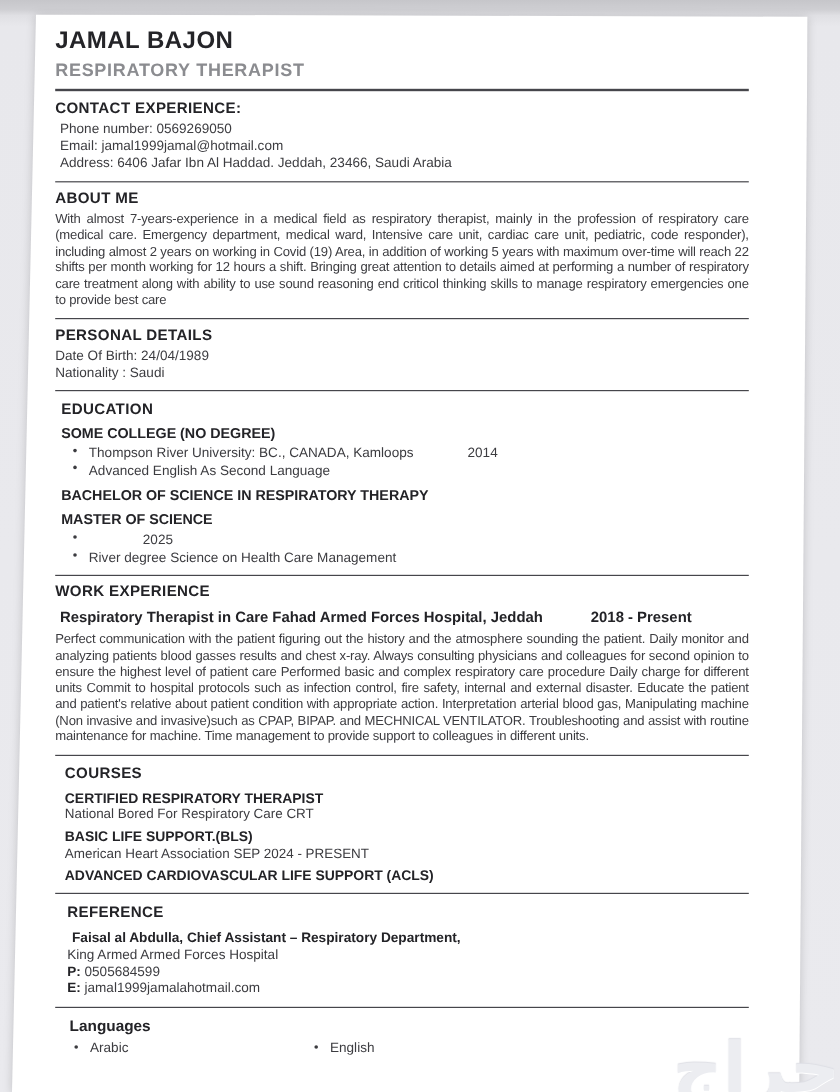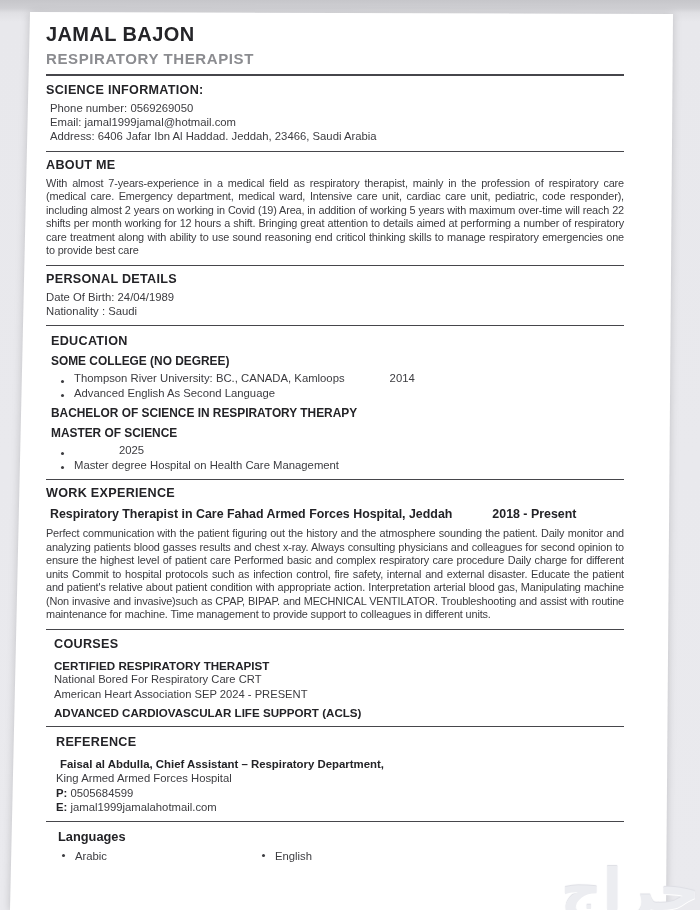--- a/index.html
+++ b/index.html
@@ -31,21 +31,21 @@
   .contact-lines { margin-top: 4px; padding-left: 4px; }
   .about-h { margin-top: 6px; }
   .about-body { margin-top: 5px; }
   .personal-h { margin-top: 6px; }
   .personal-lines { margin-top: 4px; }
 
   .edu-sec { padding-left: 5px; }
   .edu-h { margin-top: 8px; }
   .deg-title { margin-top: 6px; font-size: 11.9px; font-weight: bold; color: #232327; line-height: 14px; }
   .bullets { margin-top: 3px; padding-left: 10px; }
-  .bullet-row { display: flex; align-items: flex-end; font-size: 11.3px; line-height: 14.6px; }
+  .bullet-row { display: flex; align-items: center; font-size: 11.3px; line-height: 14.6px; }
   .dot { width: 3px; height: 3px; background: #3c3c40; border-radius: 50%; flex: 0 0 auto; margin-right: 10px; position: relative; top: -3px; }
   .bdate { margin-left: 45px; }
 
   .work-h { margin-top: 6px; }
   .job-row { margin-top: 7px; display: flex; align-items: baseline; font-size: 12.4px; font-weight: bold; color: #232327; line-height: 15px; padding-left: 4px; }
   .job-date { margin-left: 40px; }
   .work-body { margin-top: 5px; }
 
   .courses-sec { padding-left: 8px; }
   .courses-h { margin-top: 7px; }
@@ -77,21 +77,21 @@
 <body>
 
 <div class="page-wrap">
   <div class="page">
     <div class="content">
 
       <div class="name">JAMAL BAJON</div>
       <div class="subtitle">RESPIRATORY THERAPIST</div>
       <hr class="rule">
 
-      <div class="sec-h contact-h">SCIENCE INFORMATION:</div>
+      <div class="sec-h contact-h">CONTACT EXPERIENCE:</div>
       <div class="contact-lines">
         <div class="line">Phone number: 0569269050</div>
         <div class="line">Email: jamal1999jamal@hotmail.com</div>
         <div class="line">Address: 6406 Jafar Ibn Al Haddad. Jeddah, 23466, Saudi Arabia</div>
       </div>
       <hr class="rule thin">
 
       <div class="sec-h about-h">ABOUT ME</div>
       <div class="para about-body">With almost 7-years-experience in a medical field as respiratory therapist, mainly in the profession of respiratory care (medical care. Emergency department, medical ward, Intensive care unit, cardiac care unit, pediatric, code responder), including almost 2 years on working in Covid (19) Area, in addition of working 5 years with maximum over-time will reach 22 shifts per month working for 12 hours a shift. Bringing great attention to details aimed at performing a number of respiratory care treatment along with ability to use sound reasoning end criticol thinking skills to manage respiratory emergencies one to provide best care</div>
       <hr class="rule thin">
@@ -122,38 +122,39 @@
         <div class="deg-title">BACHELOR OF SCIENCE IN RESPIRATORY THERAPY</div>
 
         <div class="deg-title">MASTER OF SCIENCE</div>
         <div class="bullets">
           <div class="bullet-row">
             <span class="dot"></span>
             <span class="bdate">2025</span>
           </div>
           <div class="bullet-row">
             <span class="dot"></span>
-            <span>Master degree Hospital on Health Care Management</span>
+            <span>River degree Science on Health Care Management</span>
           </div>
         </div>
       </div>
       <hr class="rule thin">
 
       <div class="sec-h work-h">WORK EXPERIENCE</div>
       <div class="job-row">
         <span>Respiratory Therapist in Care Fahad Armed Forces Hospital, Jeddah</span>
         <span class="job-date">2018 - Present</span>
       </div>
       <div class="para work-body">Perfect communication with the patient figuring out the history and the atmosphere sounding the patient. Daily monitor and analyzing patients blood gasses results and chest x-ray. Always consulting physicians and colleagues for second opinion to ensure the highest level of patient care Performed basic and complex respiratory care procedure Daily charge for different units Commit to hospital protocols such as infection control, fire safety, internal and external disaster. Educate the patient and patient's relative about patient condition with appropriate action. Interpretation arterial blood gas, Manipulating machine (Non invasive and invasive)such as CPAP, BIPAP. and MECHNICAL VENTILATOR. Troubleshooting and assist with routine maintenance for machine. Time management to provide support to colleagues in different units.</div>
       <hr class="rule thin">
 
       <div class="courses-sec">
         <div class="sec-h courses-h">COURSES</div>
         <div class="course-title mt8">CERTIFIED RESPIRATORY THERAPIST</div>
         <div class="course-detail mt1">National Bored For Respiratory Care CRT</div>
+        <div class="course-title mt4">BASIC LIFE SUPPORT.(BLS)</div>
         <div class="course-detail mt1">American Heart Association SEP 2024 - PRESENT</div>
         <div class="course-title mt4">ADVANCED CARDIOVASCULAR LIFE SUPPORT (ACLS)</div>
       </div>
       <hr class="rule thin">
 
       <div class="ref-sec">
         <div class="sec-h ref-h">REFERENCE</div>
         <div class="ref-name">Faisal al Abdulla, Chief Assistant – Respiratory Department,</div>
         <div class="ref-line">King Armed Armed Forces Hospital</div>
         <div class="ref-line"><span class="blabel">P:</span><span> 0505684599</span></div>

